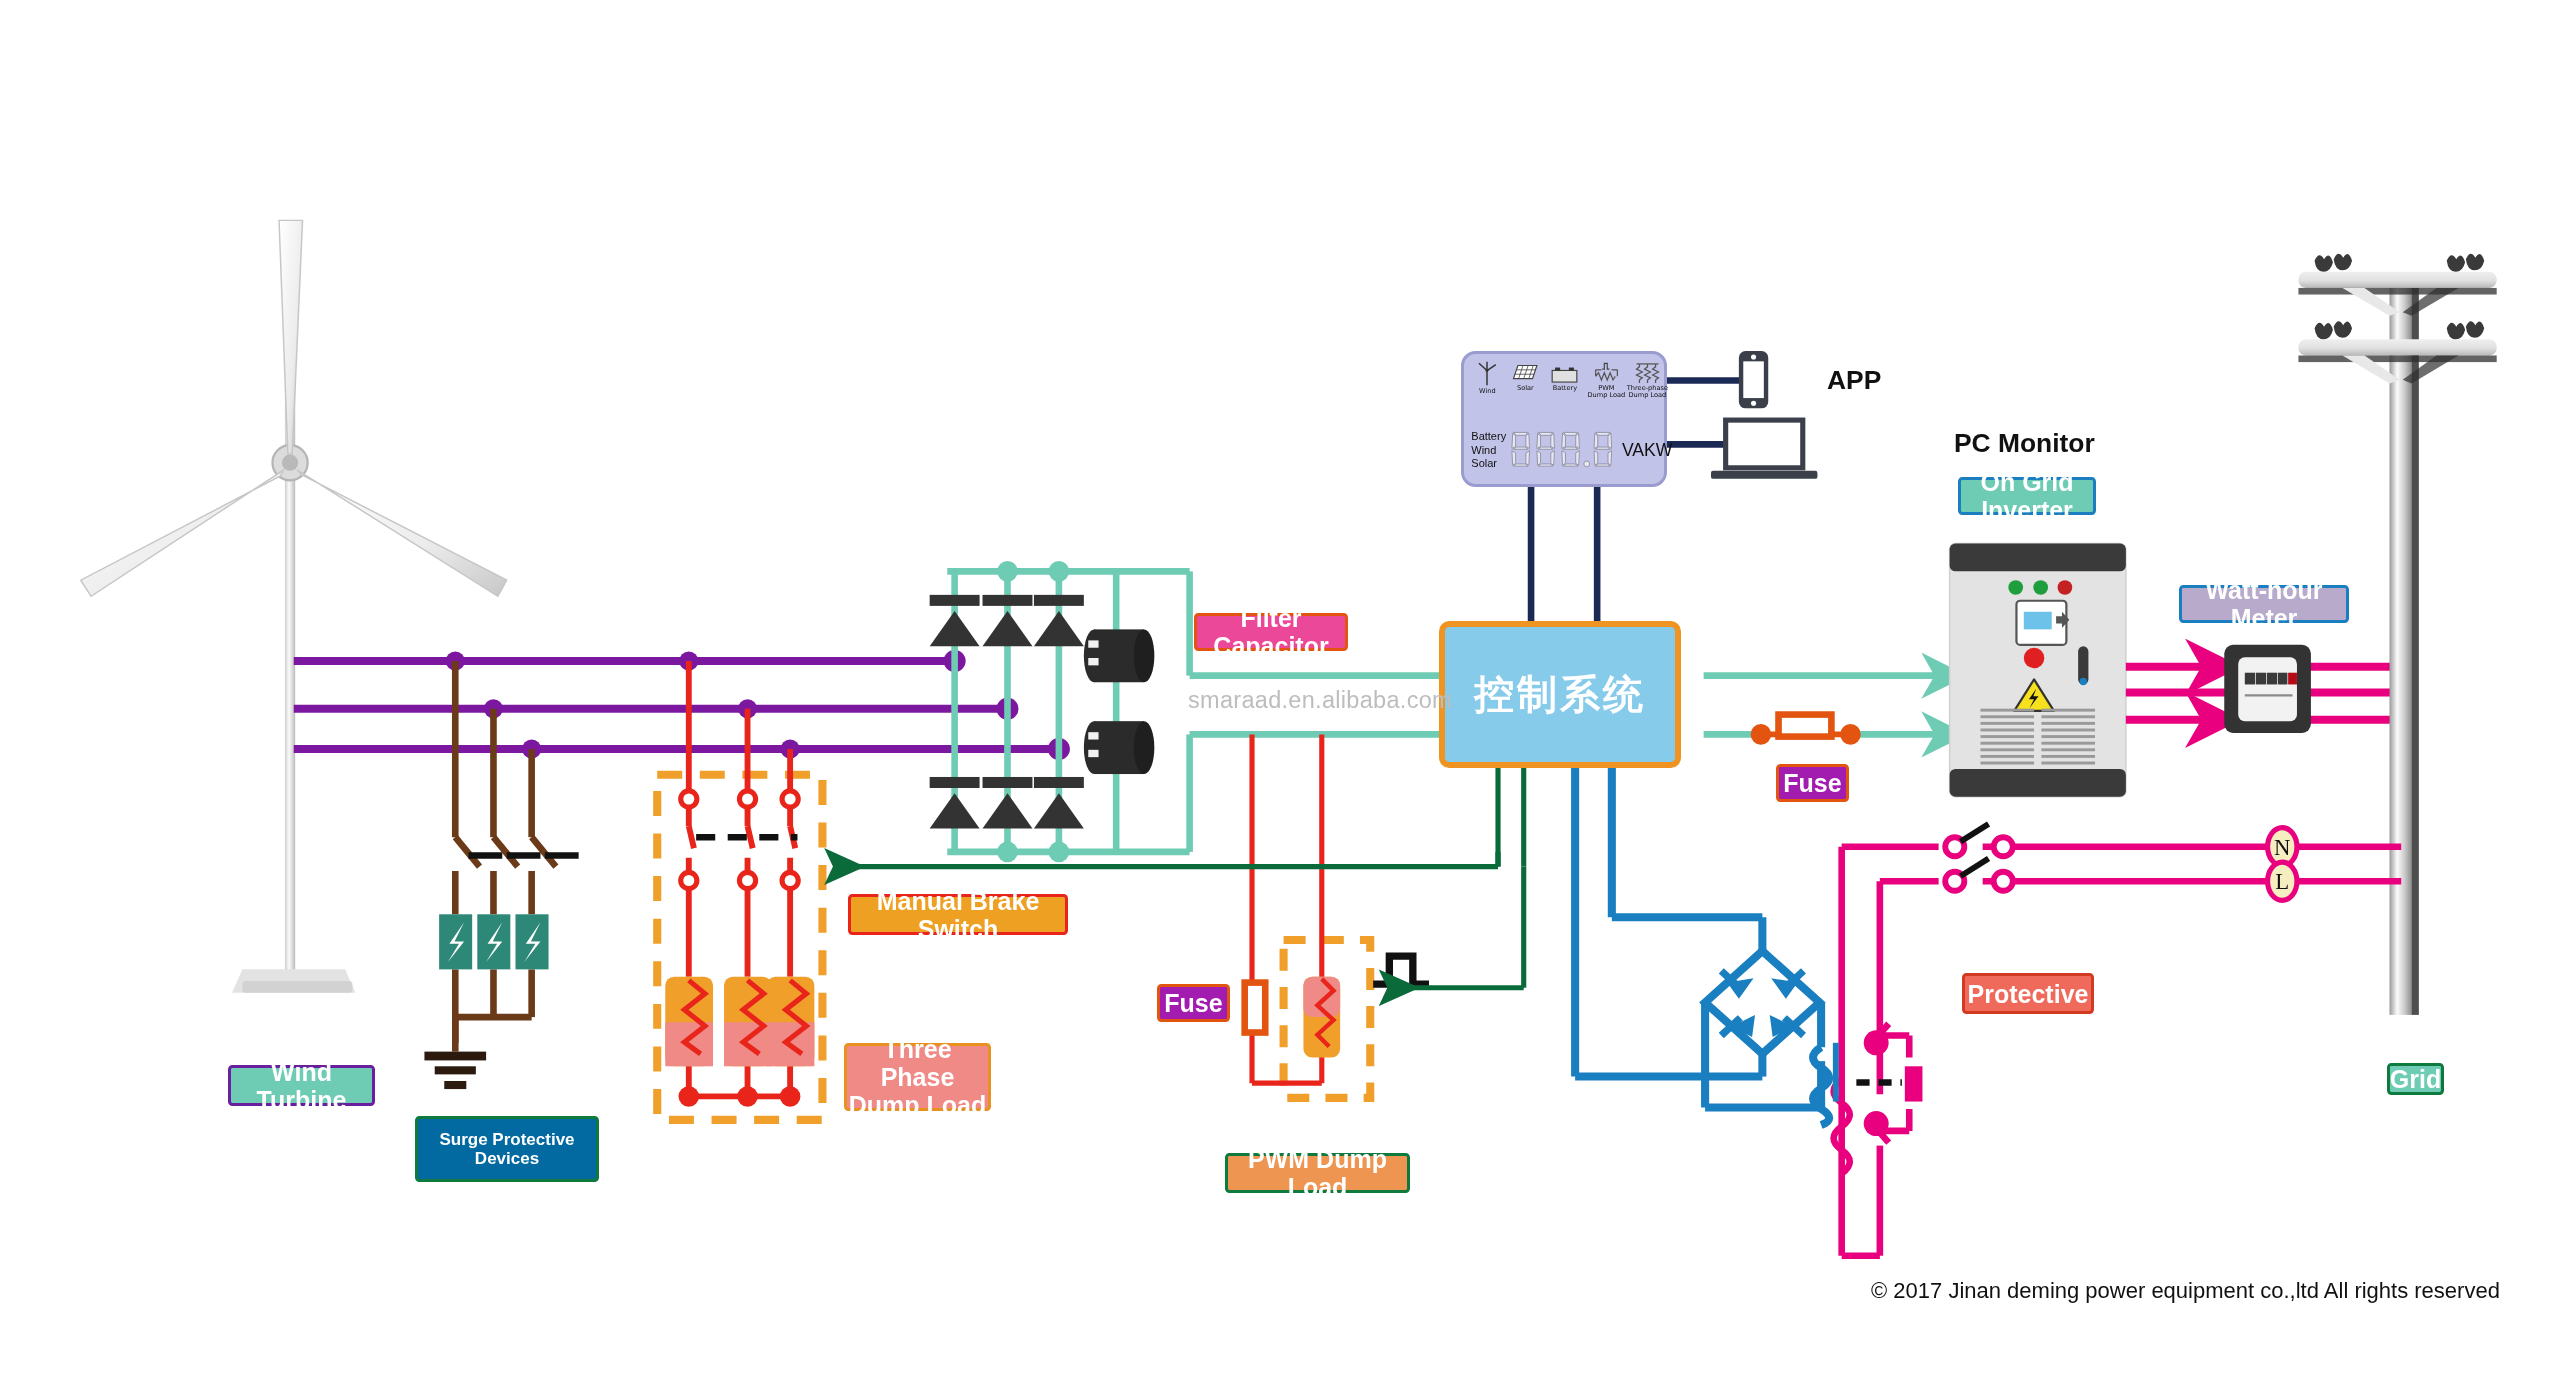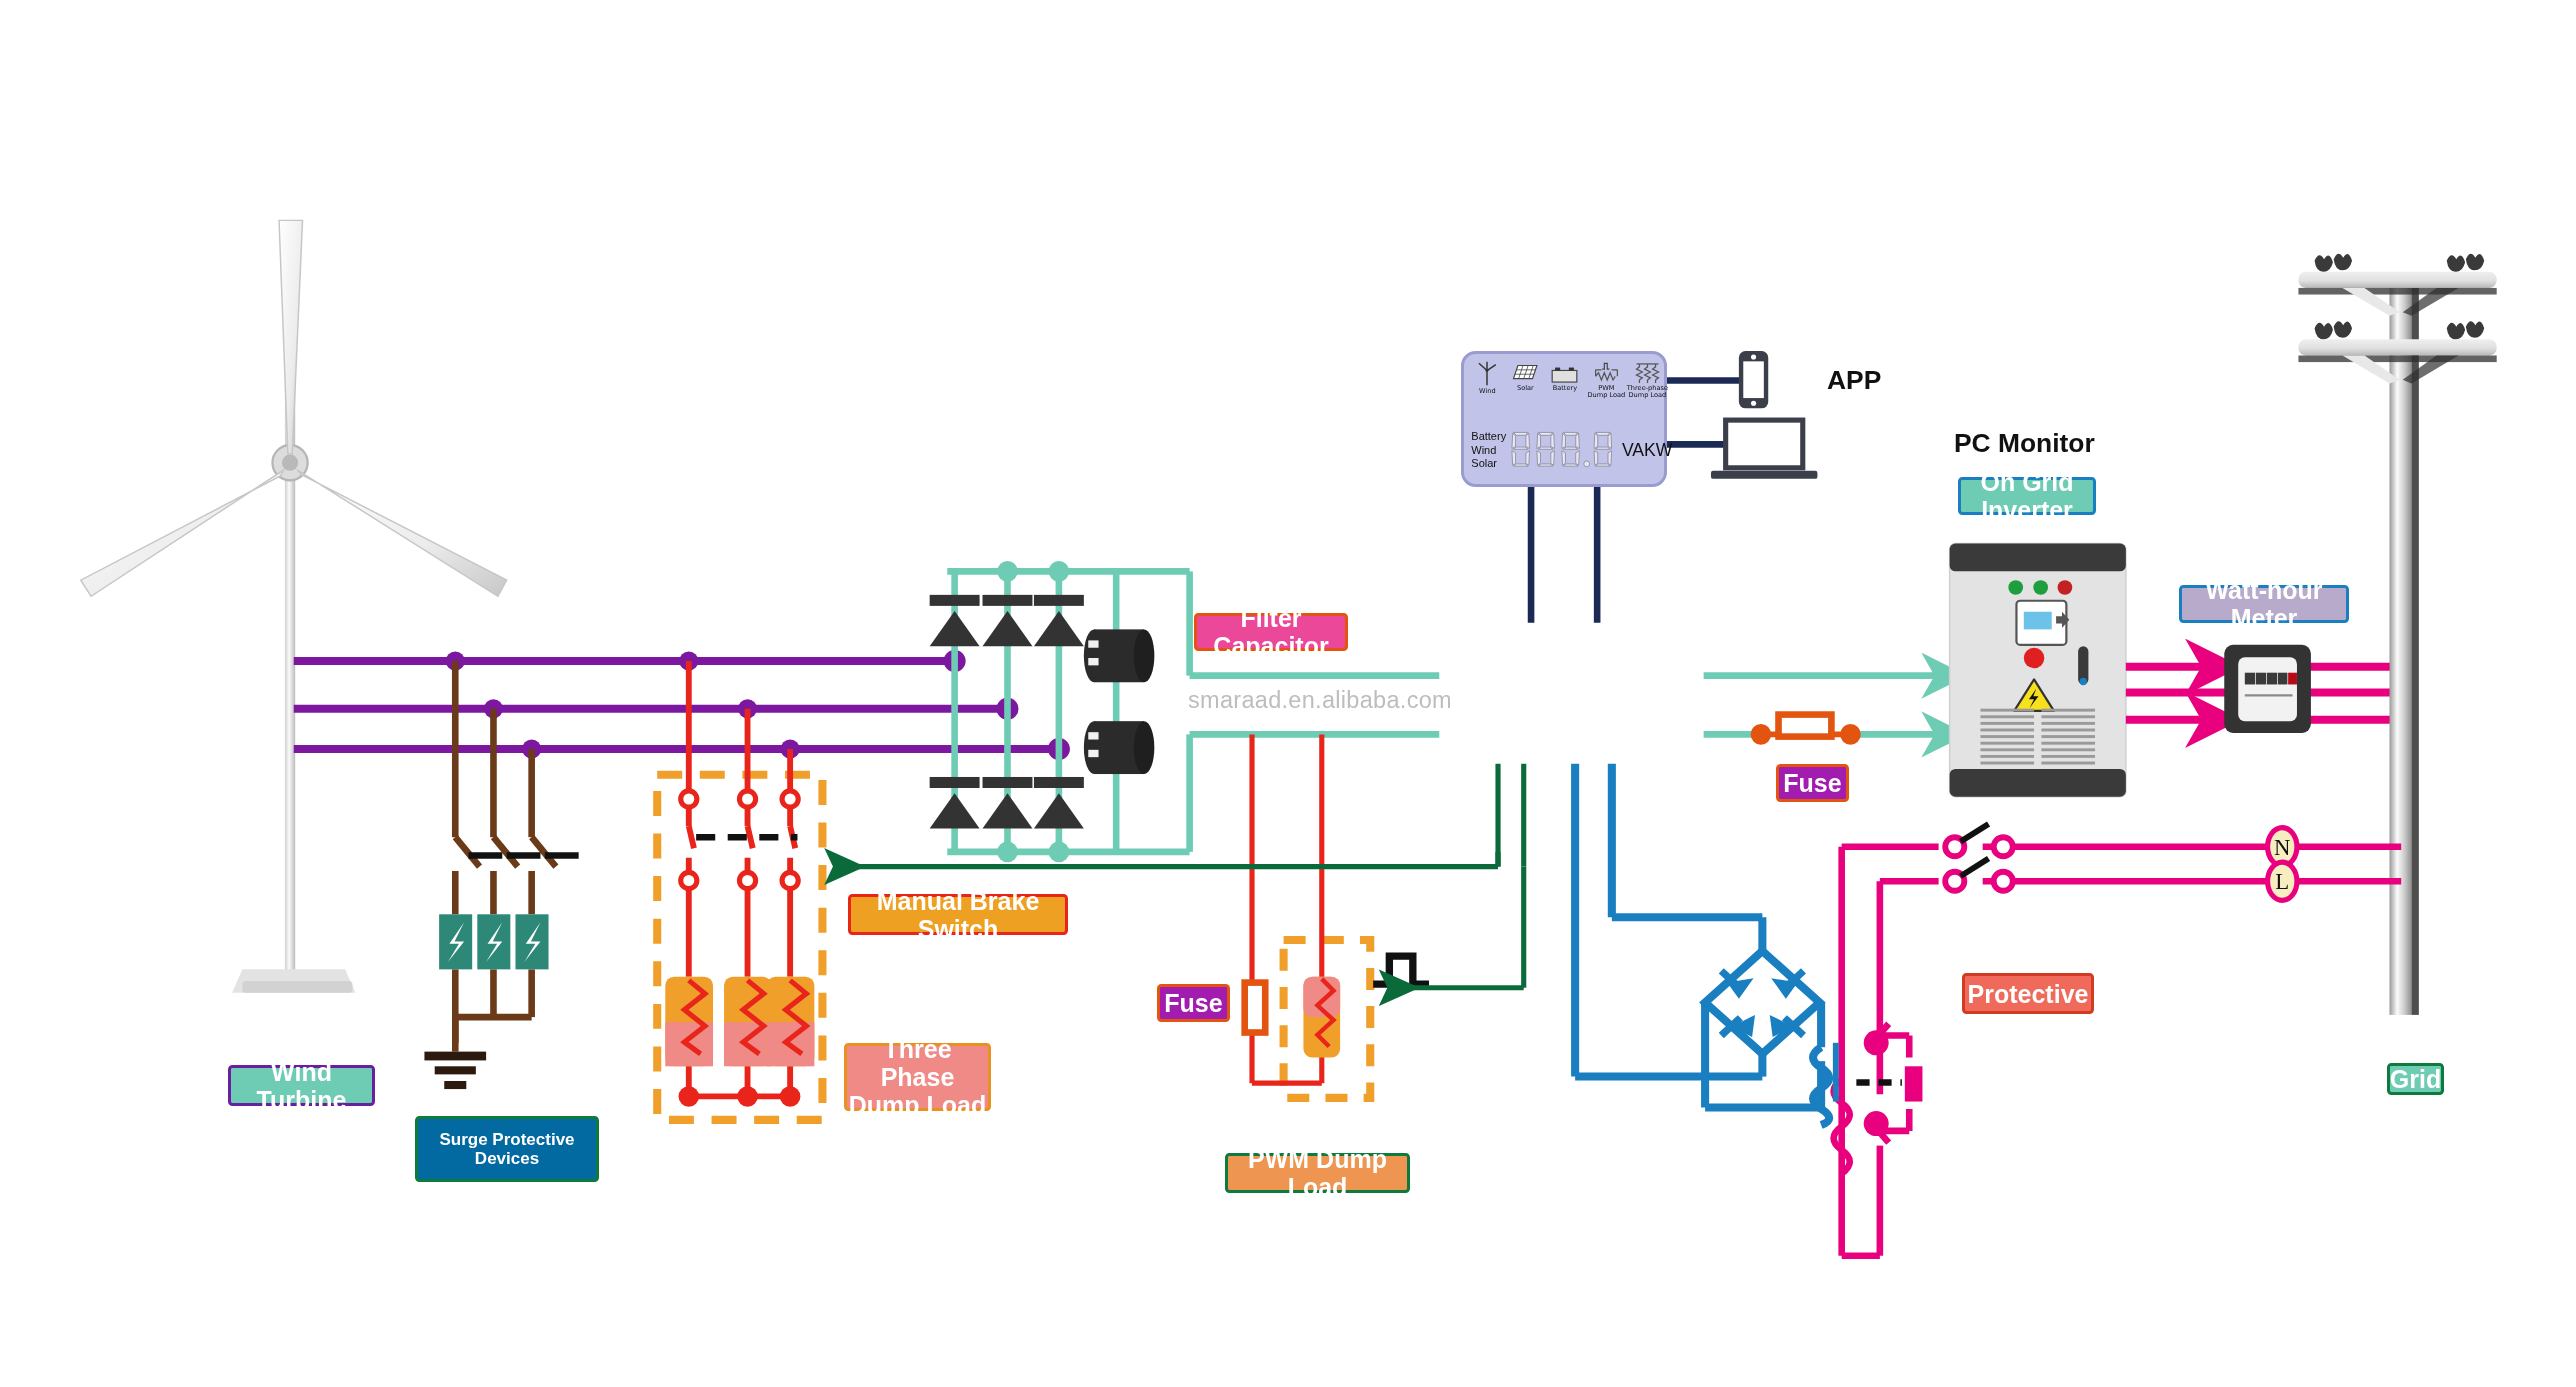--- a/index.html
+++ b/index.html
@@ -583,20 +583,26 @@
       <rect x="2374" y="492" width="28" height="50" fill="#ffffff"></rect>
       <circle cx="2388" cy="486" r="3.5" fill="#ffffff"></circle>
       <circle cx="2388" cy="549" r="3.5" fill="#ffffff"></circle>
     </g>
     <g>
       <rect x="2350" y="572" width="105" height="65" fill="#ffffff" stroke="#3a3f4a" stroke-width="7"></rect>
       <rect x="2330" y="641" width="145" height="11" rx="3" fill="#3a3f4a"></rect>
     </g>
   </svg>
 
+  <div style="position:absolute;left:1439px;top:621px;width:242px;height:147px;
+              background:#86CBEA;border:6.6px solid #EF9422;border-radius:10.3px;box-sizing:border-box;
+              display:flex;align-items:center;justify-content:center;">
+    <span style="color:#ffffff;font-size:40px;font-weight:bold;letter-spacing:2.9px;
+                 font-family:'DejaVu Sans',sans-serif;">控制系统</span>
+  </div>
 
   <div class="badge b-wind" style="left:228px;top:1065px;width:147px;height:41px;">
     <span>Wind Turbine</span>
   </div>
 
   <div class="badge b-spd" style="left:415px;top:1116px;width:184px;height:66px;flex-direction:column;">
     <span>Surge Protective</span>
     <span>Devices</span>
   </div>
 
@@ -639,15 +645,16 @@
 
   <div class="badge b-grid" style="left:2387px;top:1063px;width:57px;height:32px;">
     <span>Grid</span>
   </div>
 
   <div class="plain-label" style="left:1827px;top:365px;">APP</div>
   <div class="plain-label" style="left:1930px;top:428px;margin-left:24px;">PC Monitor</div>
 
   <div class="watermark" style="left:1188px;top:687px;">smaraad.en.alibaba.com</div>
 
+  <div class="copyright" style="left:1871px;top:1278px;">© 2017 Jinan deming power equipment co.,ltd All rights reserved</div>
 
 </div>
 
 
 </body></html>

